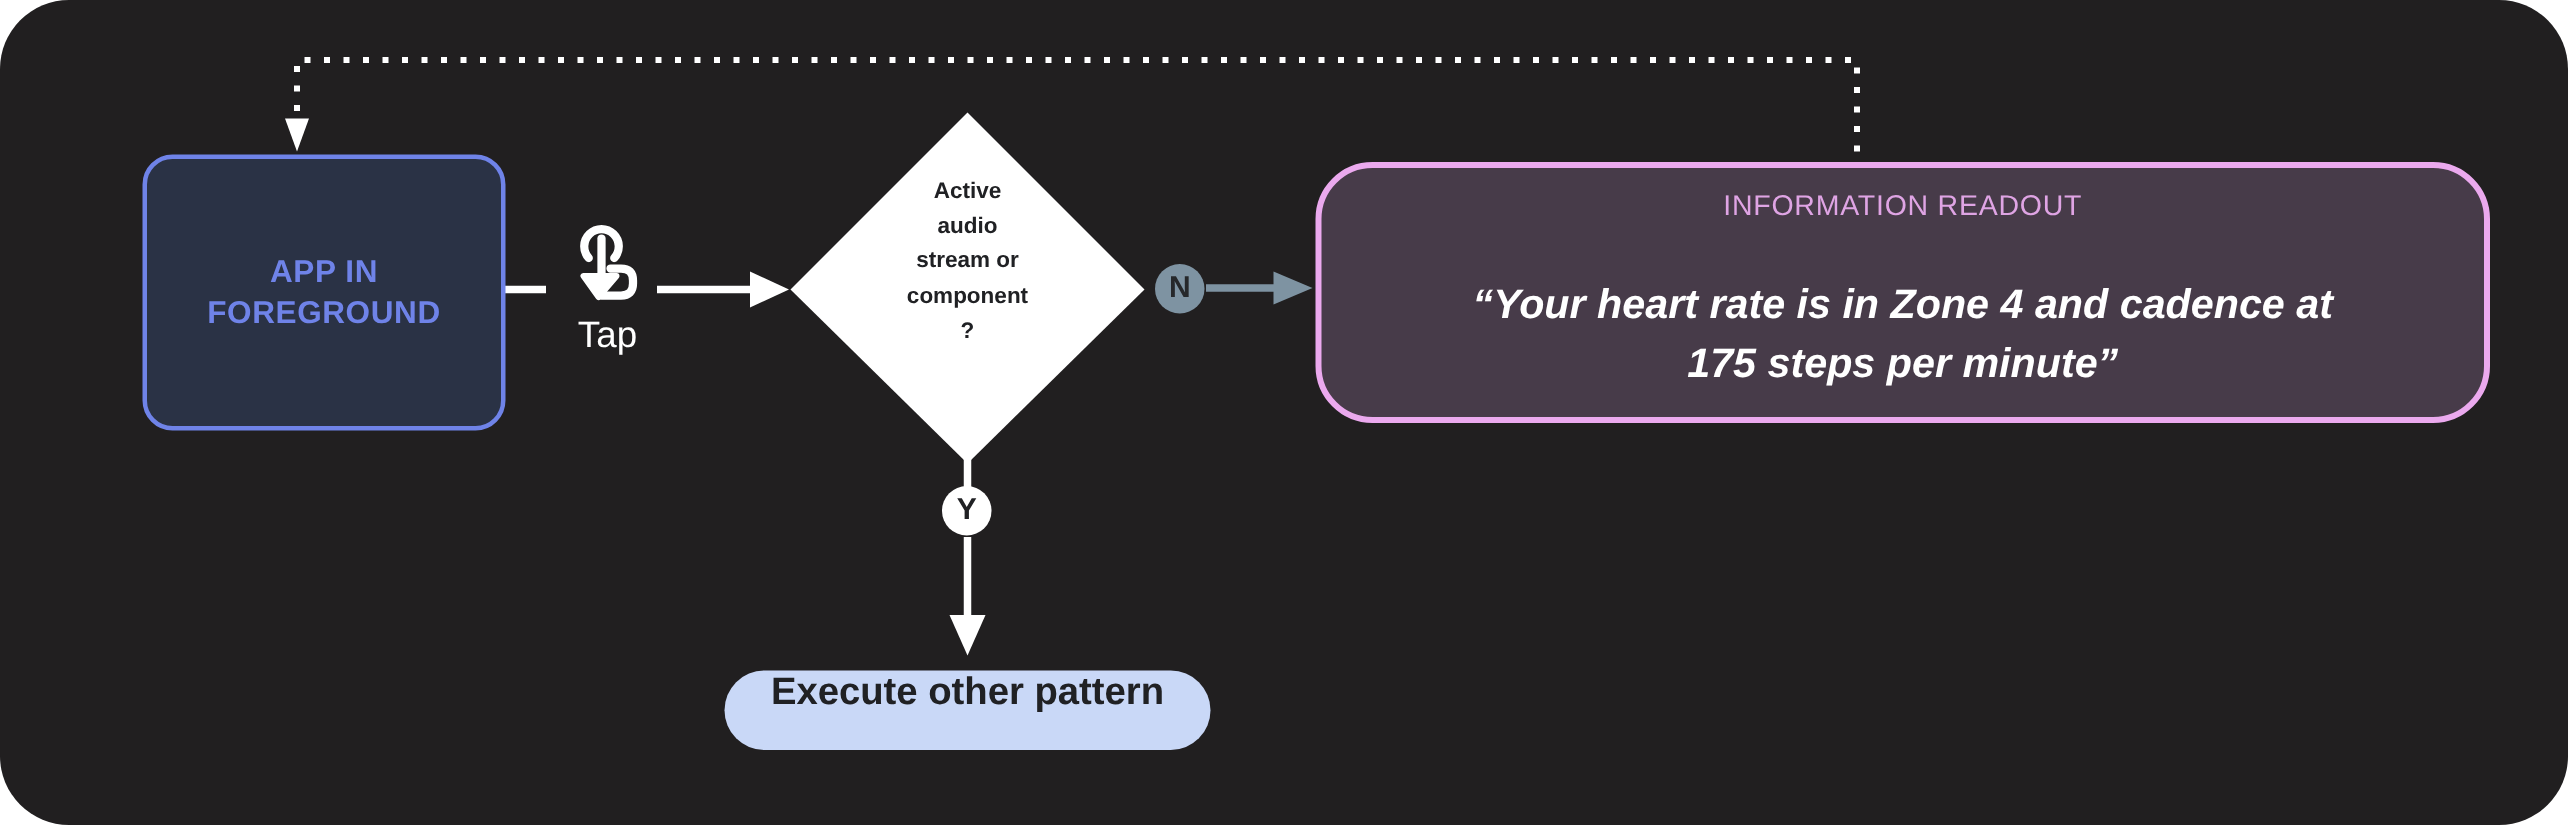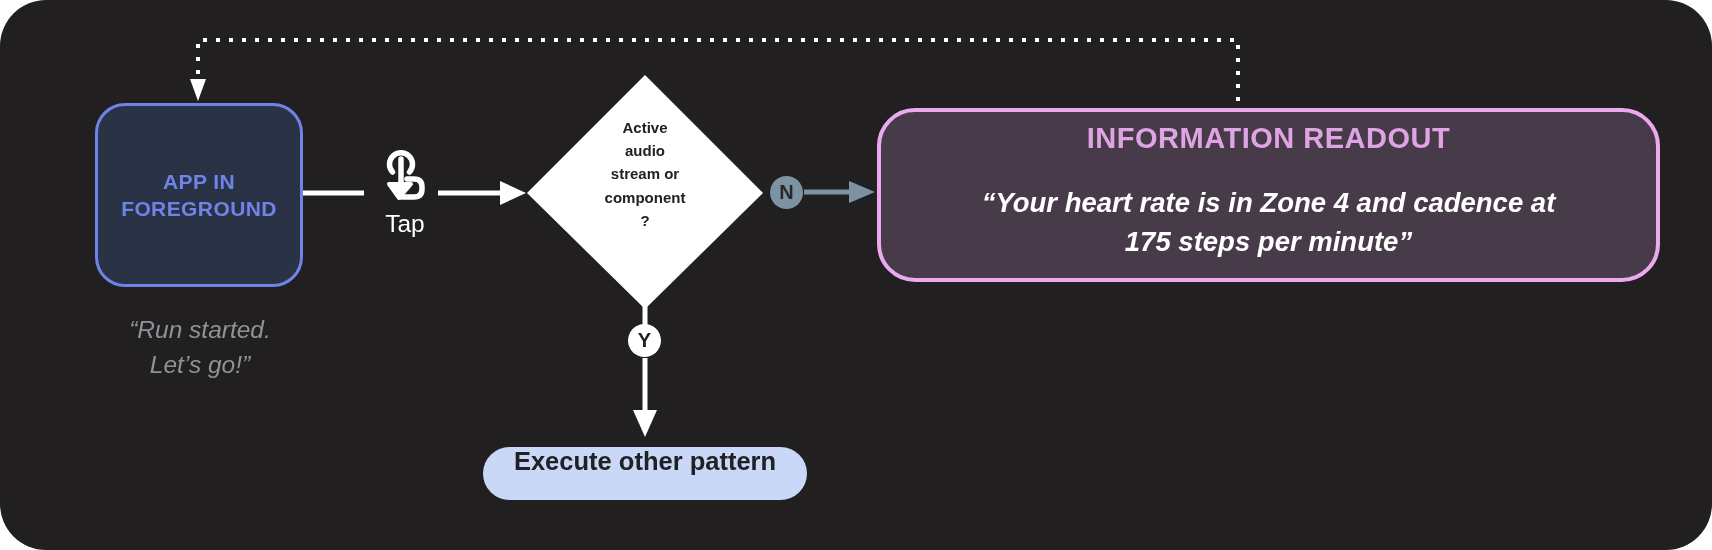--- a/index.html
+++ b/index.html
@@ -18,24 +18,24 @@
   .abs{position:absolute;}
   #connector-layer{position:absolute;left:0;top:0;width:1712px;height:550px;}
   .white-line{stroke:var(--white);stroke-width:5;fill:none;}
   .white-fill{fill:var(--white);}
   .slate-line{stroke:var(--slate);stroke-width:5;fill:none;}
   .slate-fill{fill:var(--slate);}
   .dotted-line{stroke:var(--white);stroke-width:4;fill:none;stroke-dasharray:4 9;}
   .diamond-shape{fill:var(--white);}
 
   #app-box{
-    left:95px;top:103px;width:208px;height:184px;
+    left:95px;top:103px;width:242px;height:184px;
     background:var(--blue-fill);
     border:3.5px solid var(--blue-accent);
-    border-radius:30px;
+    border-radius:20px;
     display:flex;align-items:center;justify-content:center;
     box-sizing:border-box;
   }
   #app-box .label{
     color:var(--blue-accent);
     font-size:21px;font-weight:700;line-height:27px;
     letter-spacing:0.4px;text-align:center;white-space:pre-line;
   }
   #app-quote{
     left:60px;top:312px;width:280px;
@@ -73,21 +73,21 @@
     left:877px;top:108px;width:783px;height:174px;
     background:var(--pink-fill);
     border:4px solid var(--pink-accent);
     border-radius:38px;
     box-sizing:border-box;
     display:flex;flex-direction:column;align-items:center;
     padding-top:13px;
   }
   #info-box .title{
     color:var(--pink-title);
-    font-size:29px;font-weight:700;letter-spacing:0.5px;line-height:26px;
+    font-size:19px;font-weight:400;letter-spacing:0.5px;line-height:26px;
   }
   #info-box .quote{
     margin-top:32px;
     color:var(--white);
     font-size:27.5px;font-weight:700;font-style:italic;line-height:39px;
     text-align:center;white-space:pre-line;
   }
 </style>
 </head>
 <body>
@@ -114,22 +114,20 @@
 
     <line class="slate-line" x1="804" y1="192" x2="851" y2="192"></line>
     <polygon class="slate-fill" points="849,181 849,203 875,192"></polygon>
   </svg>
 
   <div id="app-box" class="abs">
     <div class="label">APP IN
 FOREGROUND</div>
   </div>
 
-  <div id="app-quote" class="abs">“Run started.
-Let’s go!”</div>
 
   <svg id="tap-icon" class="abs" viewBox="0 0 68 68" xmlns="http://www.w3.org/2000/svg">
     <path class="icon-stroke" d="M 23.5 26 A 11.5 11.5 0 1 1 40.5 26"></path>
     <path class="icon-stroke" d="M 32 13 V 36"></path>
     <path d="M 30 52 L 20 38 H 42 Z" fill="#FFFFFF" stroke="#FFFFFF" stroke-width="4" stroke-linejoin="round"></path>
     <path class="icon-stroke" d="M 38 33 h 7 q 8 0 8 8 v 2 q 0 8 -8 8 H 32"></path>
   </svg>
   <div id="tap-label" class="abs">Tap</div>
 
   <div id="decision-label" class="abs">Active

